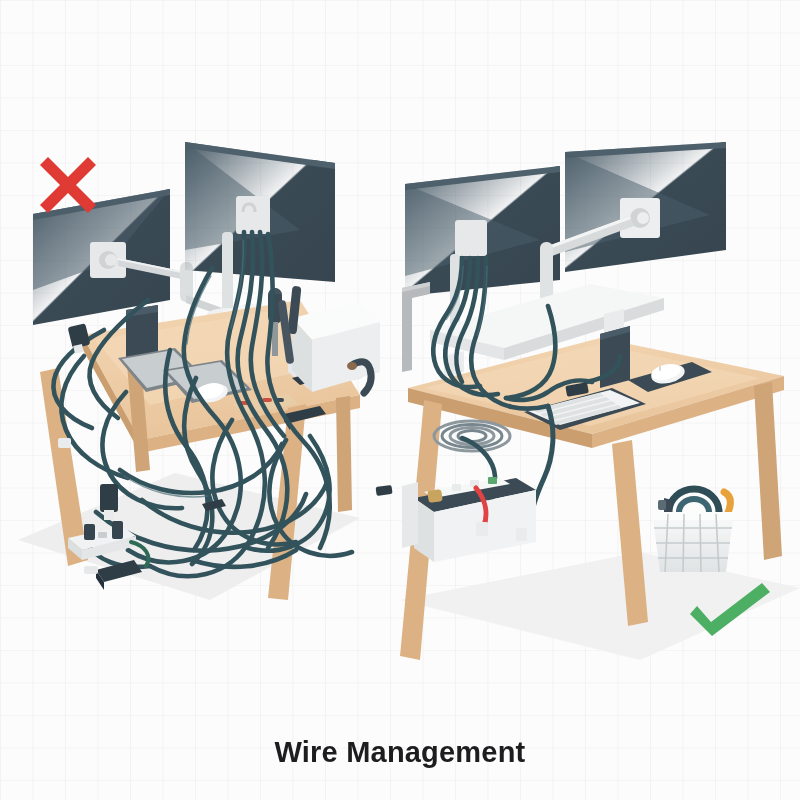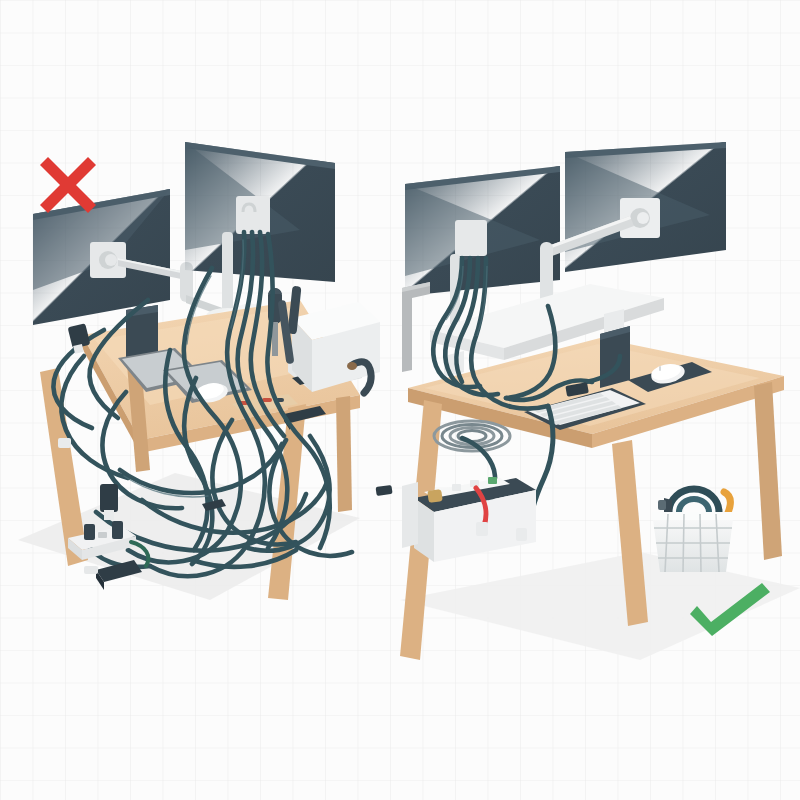--- a/index.html
+++ b/index.html
@@ -397,13 +397,14 @@
           <line x1="658" y1="558" x2="728" y2="558"></line>
         </g>
       </g>
 
       <g>
         <path d="M697,606 L690,614 L712,636 L770,592 L762,583 L711,622 Z" fill="#4caf63"></path>
       </g>
     </g>
   </svg>
 
+  <div id="caption">Wire Management</div>
 </div>
 
 </body></html>

